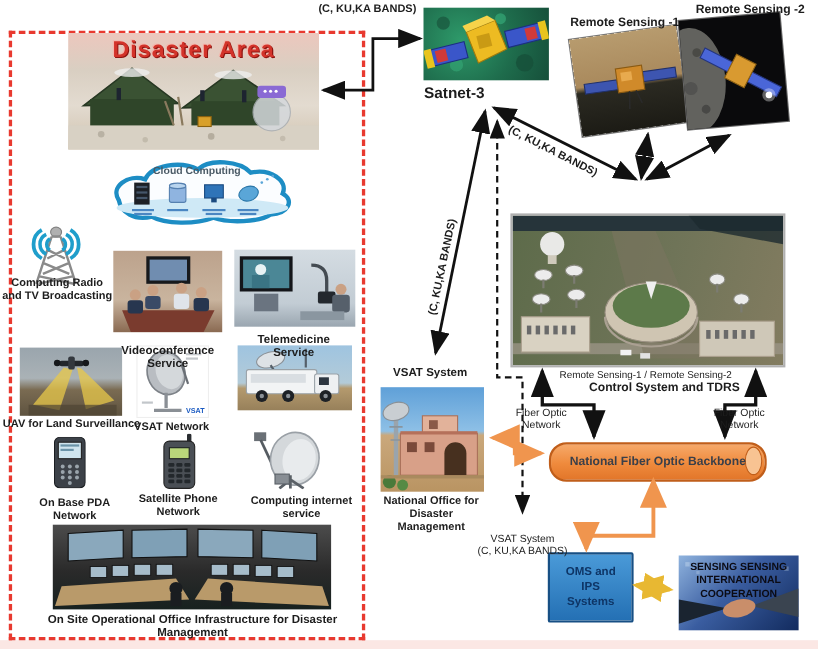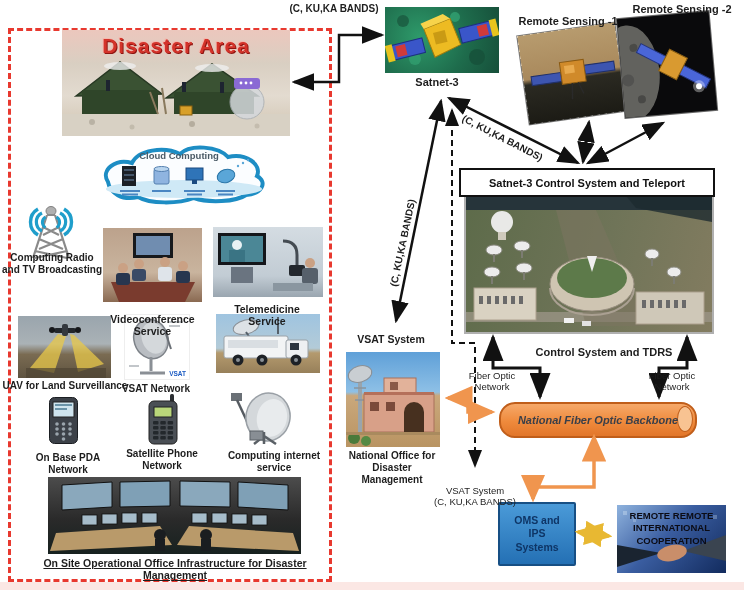--- a/index.html
+++ b/index.html
@@ -19,21 +19,21 @@
      font-size:21px;font-weight:bold;color:#d3332a;letter-spacing:1px;
      text-shadow:1px 1px 0 #8e1410,-1px -1px 0 #f4b7ad;z-index:3;}
   .boxlabel{font-weight:bold;font-size:11px;text-align:center;color:#111;}
   #control-teleport-box{position:absolute;left:459px;top:168px;width:252px;height:25px;
      background:#fff;border:2px solid #111;display:flex;align-items:center;justify-content:center;z-index:4;}
   #backbone{position:absolute;left:499px;top:402px;width:194px;height:32px;
      background:linear-gradient(180deg,#f6a96a 0%,#ef8a3c 55%,#e2762a 100%);
      border:2px solid #c05e1a;border-radius:16px;display:flex;align-items:center;justify-content:center;z-index:4;}
   #backbone .cap{position:absolute;right:2px;top:2px;width:14px;height:24px;border-radius:50%;
      background:#f8c392;border:1.5px solid #c05e1a;}
-  #backbone span{font-weight:bold;font-size:11px;color:#3a3f49;position:relative;z-index:1;font-style:italic;}
+  #backbone span{font-weight:bold;font-size:11px;color:#3a3f49;position:relative;z-index:1;}
   #oms-box{position:absolute;left:498px;top:502px;width:74px;height:60px;
      background:linear-gradient(180deg,#4a9ad8 0%,#2470b4 100%);border:2px solid #174f84;border-radius:2px;
      display:flex;align-items:center;justify-content:center;text-align:center;
      font-weight:bold;font-size:10.5px;color:#0e3566;white-space:pre-line;line-height:1.25;z-index:4;}
   #cooperation{position:absolute;left:617px;top:505px;width:109px;height:68px;
      background:linear-gradient(135deg,#8fb3de 0%,#3a5da0 45%,#122b5e 100%);z-index:2;}
   #cooperation .coop-text{position:absolute;left:0;top:5px;width:100%;text-align:center;
      font-weight:bold;font-size:9.5px;color:#0b0b14;white-space:pre-line;line-height:1.3;}
   .rot{transform-origin:center center;}
 </style>
@@ -275,21 +275,21 @@
           <rect x="204" y="38" width="15" height="10"></rect>
       </g>
       <polygon points="8,56 112,49 124,68 2,74" fill="#b99a6a"></polygon>
       <polygon points="245,56 141,49 129,68 251,74" fill="#b99a6a"></polygon>
       <circle cx="112" cy="58" r="6" fill="#1a1d20"></circle>
         <rect x="107" y="62" width="10" height="12" fill="#1a1d20"></rect>
       <circle cx="158" cy="58" r="6" fill="#1a1d20"></circle>
         <rect x="153" y="62" width="10" height="12" fill="#1a1d20"></rect>
     </svg>
   </div>
-  <div class="label" style="left:40px;top:557px;width:270px;font-size:10.5px;text-decoration:underline;">On Site Operational Office Infrastructure for Disaster
+  <div class="label" style="left:40px;top:557px;width:270px;font-size:10.5px;">On Site Operational Office Infrastructure for Disaster
 Management</div>
 
   <div class="photo" style="left:385px;top:7px;width:114px;height:66px;background:radial-gradient(circle at 30% 45%,#2e9a6a 0%,#1e6c4c 55%,#164f3a 100%);">
     <svg width="114" height="66" viewBox="0 0 114 66">
       <circle cx="18" cy="14" r="6" fill="#1a5a40" opacity="0.8"></circle>
         <circle cx="92" cy="50" r="8" fill="#17503a" opacity="0.8"></circle>
       <circle cx="70" cy="10" r="5" fill="#35a876" opacity="0.7"></circle>
         <circle cx="30" cy="52" r="6" fill="#35a876" opacity="0.6"></circle>
       <g transform="rotate(-14 57 33)">
         <rect x="6" y="26" width="32" height="15" fill="#3a56c9" stroke="#1c2f80"></rect>
@@ -297,21 +297,21 @@
         <rect x="76" y="26" width="32" height="15" fill="#3a56c9" stroke="#1c2f80"></rect>
         <rect x="94" y="28" width="10" height="11" fill="#d03a3a"></rect>
         <rect x="0" y="25" width="7" height="17" fill="#e8c41e"></rect>
           <rect x="107" y="25" width="7" height="17" fill="#e8c41e"></rect>
         <polygon points="42,18 70,14 74,42 46,48" fill="#edbb22" stroke="#a07a0e"></polygon>
         <polygon points="42,18 70,14 64,8 40,12" fill="#f7d34a"></polygon>
         <rect x="50" y="24" width="12" height="12" fill="#c99a14"></rect>
       </g>
     </svg>
   </div>
-  <div class="label" style="left:405px;top:76px;width:64px;font-size:11px;">Satnet-3</div>
+  <div class="label" style="left:381px;top:76px;width:64px;font-size:14px;">Satnet-3</div>
 
   <div class="label" style="left:512px;top:15px;width:112px;font-size:11px;">Remote Sensing -1</div>
   <div class="photo rot" style="left:523px;top:29px;width:98px;height:89px;transform:rotate(-8deg);background:linear-gradient(180deg,#b79b6e 0%,#a9895c 50%,#2b2a22 56%,#1c1b15 100%);box-shadow:0 0 0 1px #777;">
     <svg width="98" height="89" viewBox="0 0 98 89">
       <rect x="8" y="42" width="30" height="9" fill="#3d55b0" stroke="#20306a"></rect>
       <rect x="62" y="38" width="30" height="9" fill="#3d55b0" stroke="#20306a"></rect>
       <rect x="38" y="32" width="24" height="22" fill="#d08a2a" stroke="#8a5a12"></rect>
       <rect x="42" y="36" width="10" height="8" fill="#e8aa4e"></rect>
       <path d="M48,54 L46,70 M54,54 L58,66" stroke="#2a2a2a" stroke-width="1.5"></path>
     </svg>
@@ -327,23 +327,20 @@
       <g transform="rotate(32 52 50)">
         <rect x="14" y="46" width="30" height="10" fill="#4a66d8" stroke="#24357e"></rect>
         <rect x="62" y="46" width="30" height="10" fill="#4a66d8" stroke="#24357e"></rect>
         <rect x="42" y="38" width="20" height="24" fill="#d99a30" stroke="#8a5f14"></rect>
       </g>
       <circle cx="76" cy="74" r="6" fill="#ffffff" opacity="0.35"></circle>
         <circle cx="76" cy="74" r="3" fill="#ffffff"></circle>
     </svg>
   </div>
 
-  <div id="control-teleport-box">
-    <span class="boxlabel">Satnet-3 Control System and Teleport</span>
-  </div>
 
   <div class="photo" style="left:464px;top:194px;width:246px;height:136px;background:linear-gradient(105deg,#5d6b4a 0%,#6f7458 55%,#837c60 100%);border:2px solid #b0b0b0;z-index:3;">
     <svg width="246" height="136" viewBox="0 0 246 136">
       <rect x="0" y="0" width="246" height="14" fill="#26343a"></rect>
       <polygon points="160,0 246,0 246,26 170,12" fill="#1d2a30" opacity="0.8"></polygon>
       <rect x="0" y="116" width="246" height="10" fill="#9a9484" opacity="0.8"></rect>
       <polygon points="90,14 130,14 180,130 120,130" fill="#7b7560" opacity="0.55"></polygon>
       <circle cx="36" cy="26" r="11" fill="#e9e9e7"></circle>
         <rect x="32" y="36" width="8" height="8" fill="#cfcabc"></rect>
       <g fill="#ececec" stroke="#8a8a80" stroke-width="1">
@@ -375,20 +372,21 @@
           <rect x="192" y="104" width="4" height="8"></rect>
           <rect x="200" y="104" width="4" height="8"></rect>
           <rect x="208" y="104" width="4" height="8"></rect>
           <rect x="216" y="104" width="4" height="8"></rect>
         </g>
       <rect x="98" y="122" width="10" height="5" fill="#f2f2f2"></rect>
         <rect x="116" y="125" width="9" height="5" fill="#e2e2e2"></rect>
     </svg>
   </div>
 
+  <div class="label small" style="left:487px;top:336px;width:200px;font-size:9px;">Remote Sensing-1 / Remote Sensing-2</div>
   <div class="label" style="left:504px;top:346px;width:200px;font-size:11px;">Control System and TDRS</div>
 
   <div class="label small" style="left:458px;top:370px;width:68px;">Fiber Optic
 Network</div>
   <div class="label small" style="left:638px;top:370px;width:68px;">Fiber Optic
 Network</div>
 
   <div id="backbone">
     <div class="cap"></div>
     <span>National Fiber Optic Backbone</span>
@@ -425,21 +423,21 @@
 
   <div id="cooperation">
     <svg class="abs" style="left:0;top:0;" width="109" height="68" viewBox="0 0 109 68">
       <rect x="6" y="6" width="4" height="4" fill="#cfe0f2" opacity="0.4"></rect>
         <rect x="96" y="10" width="4" height="4" fill="#cfe0f2" opacity="0.3"></rect>
       <rect x="16" y="14" width="3" height="3" fill="#cfe0f2" opacity="0.3"></rect>
       <polygon points="109,30 66,46 109,56" fill="#3a4450"></polygon>
       <polygon points="0,40 44,48 0,62" fill="#1a2430"></polygon>
       <ellipse cx="55" cy="48" rx="15" ry="8" fill="#c98e6a" transform="rotate(-12 55 48)"></ellipse>
     </svg>
-    <div class="coop-text">REMOTE REMOTE
+    <div class="coop-text">SENSING SENSING
 INTERNATIONAL
 COOPERATION</div>
   </div>
 
   <div class="label" style="left:281px;top:3px;width:106px;">(C, KU,KA BANDS)</div>
   <div class="label" style="left:456px;top:108px;width:110px;transform:rotate(27deg);transform-origin:left top;">(C, KU,KA BANDS)</div>
   <div class="label" style="left:343px;top:237px;width:120px;transform:rotate(-78deg);">(C, KU,KA BANDS)</div>
 
   <svg id="arrows" viewBox="0 0 744 590">
     <defs>

